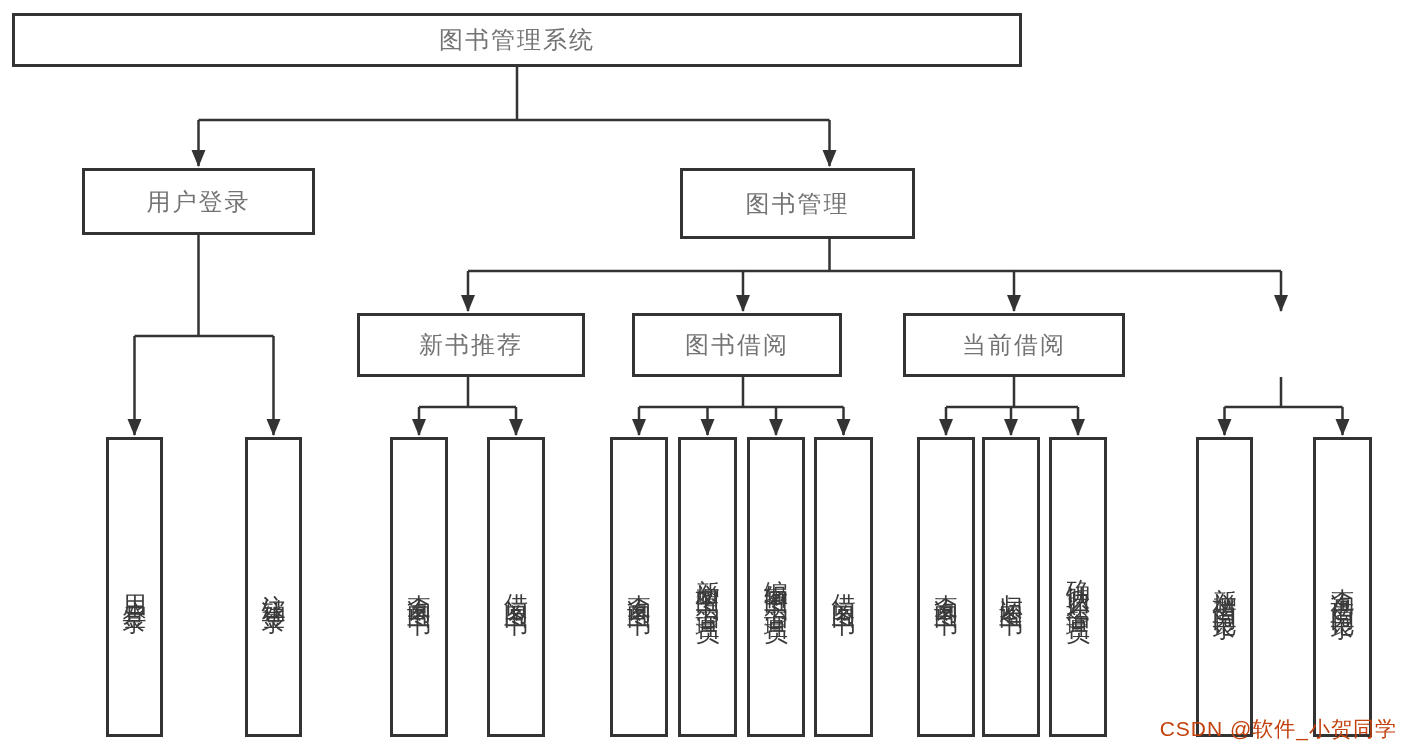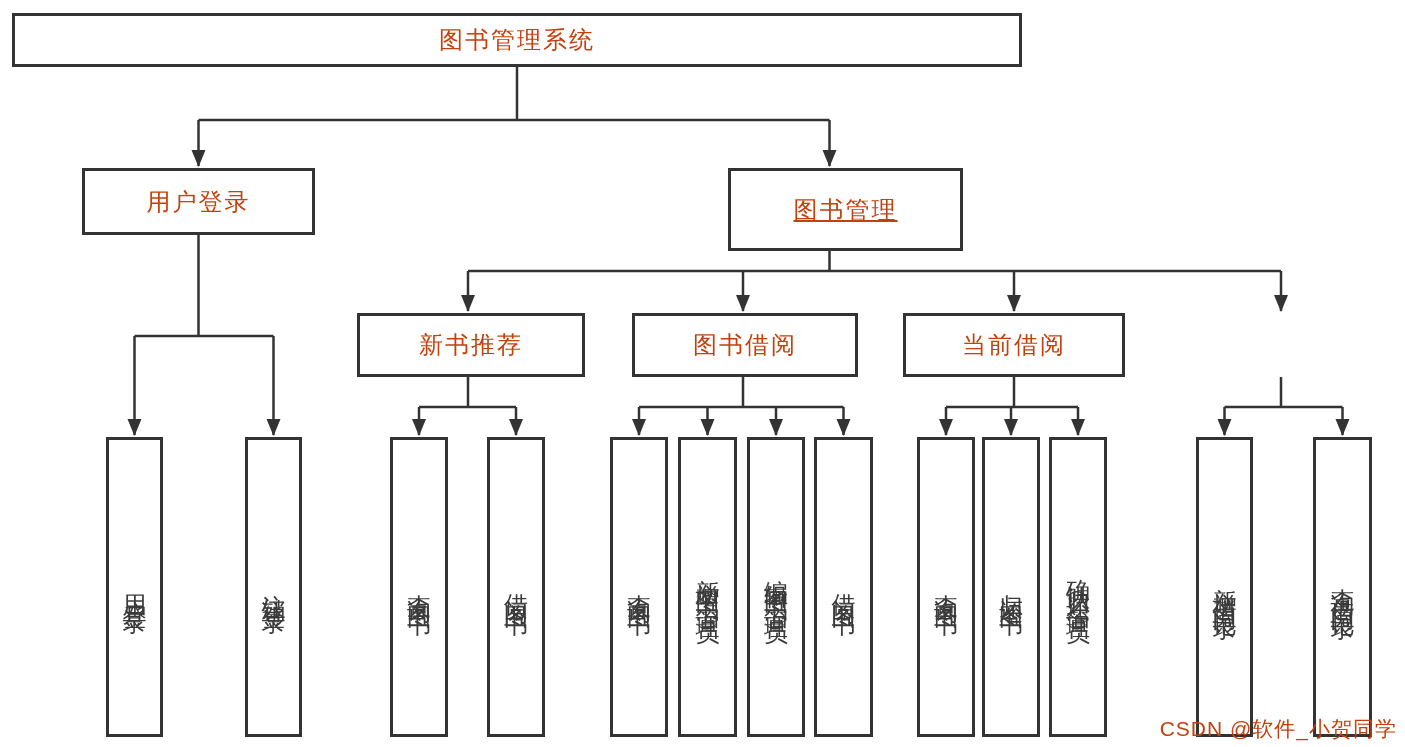--- a/index.html
+++ b/index.html
@@ -8,21 +8,21 @@
     width:1405px;height:747px;
     background:#ffffff;
     font-family:"Liberation Sans","DejaVu Sans",sans-serif;
     overflow:hidden;
   }
   #connectors{position:absolute;left:0;top:0;width:1405px;height:747px;z-index:1;}
   .node{
     position:absolute;z-index:2;box-sizing:border-box;
     background:#ffffff;border:3px solid #333333;
     display:flex;align-items:center;justify-content:center;
-    color:#c2410c;font-size:24px;letter-spacing:2px;
+    color:#737373;font-size:24px;letter-spacing:2px;
     white-space:nowrap;
   }
   .leaf{
     position:absolute;z-index:2;box-sizing:border-box;
     background:#ffffff;border:3px solid #333333;
     display:flex;align-items:center;justify-content:center;
     color:#3a3a3a;font-size:24px;
   }
   .leaf span{
     writing-mode:vertical-lr;
@@ -95,24 +95,24 @@
         <path d="M1281,377 V407 M1224.5,407 H1342.5"></path>
         <line x1="1224.5" y1="407" x2="1224.5" y2="435" marker-end="url(#arw)"></line>
         <line x1="1342.5" y1="407" x2="1342.5" y2="435" marker-end="url(#arw)"></line>
       </g>
     </g>
   </svg>
 
   <div class="node" style="left:12px;top:13px;width:1010px;height:54px;">图书管理系统</div>
 
   <div class="node" style="left:82px;top:168px;width:233px;height:67px;">用户登录</div>
-  <div class="node" style="left:728px;top:168px;width:235px;height:83px;text-decoration:underline;">图书管理</div>
+  <div class="node" style="left:680px;top:168px;width:235px;height:71px;">图书管理</div>
 
   <div class="node" style="left:357px;top:313px;width:228px;height:64px;">新书推荐</div>
-  <div class="node" style="left:632px;top:313px;width:226px;height:64px;">图书借阅</div>
+  <div class="node" style="left:632px;top:313px;width:210px;height:64px;">图书借阅</div>
   <div class="node" style="left:903px;top:313px;width:222px;height:64px;text-align:center;">当前借阅</div>
 
   <div class="leaf" style="left:106px;top:437px;width:57px;height:300px;">
     <span>用户登录</span>
   </div>
   <div class="leaf" style="left:245px;top:437px;width:57px;height:300px;">
     <span>注销登录</span>
   </div>
 
   <div class="leaf" style="left:390px;top:437px;width:58px;height:300px;">

